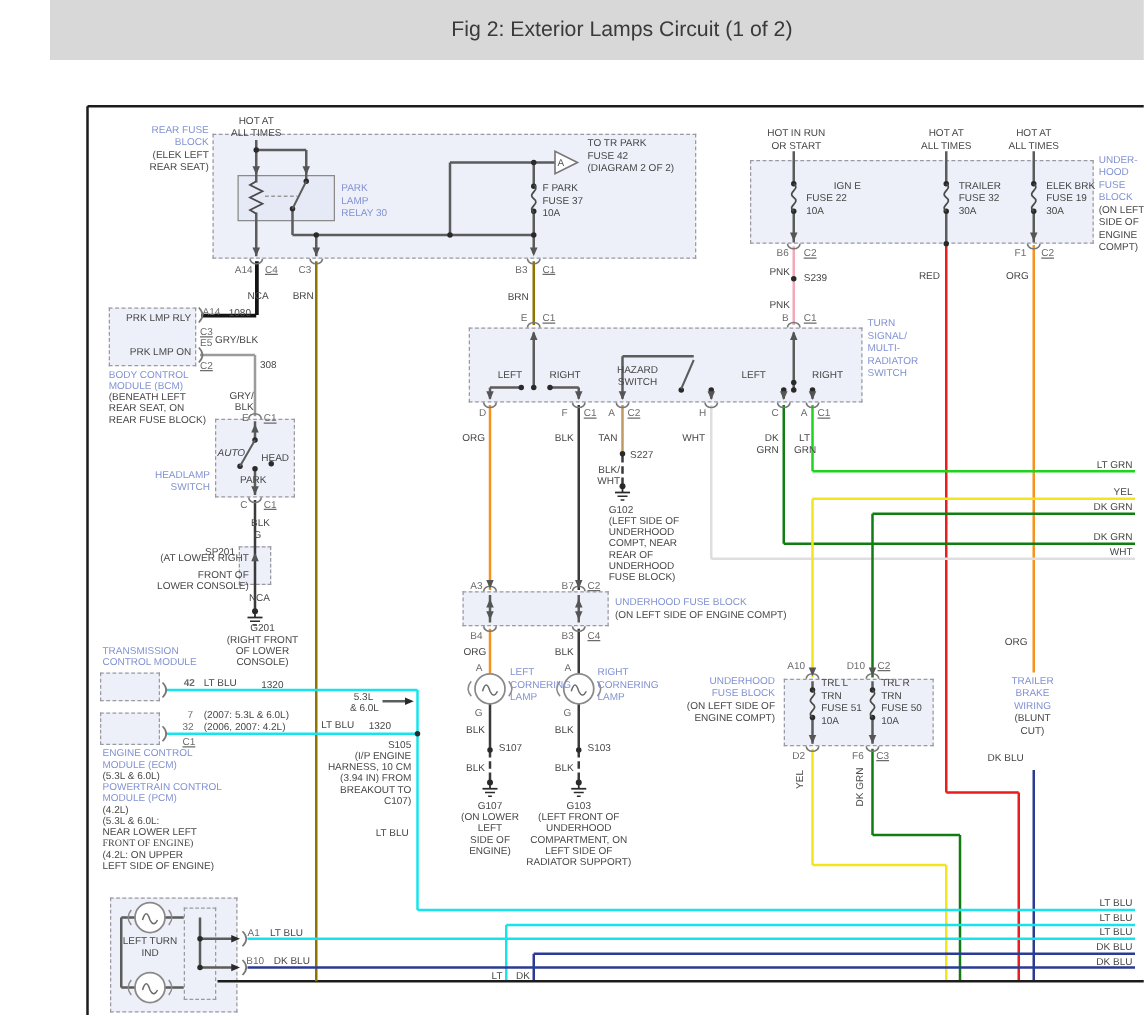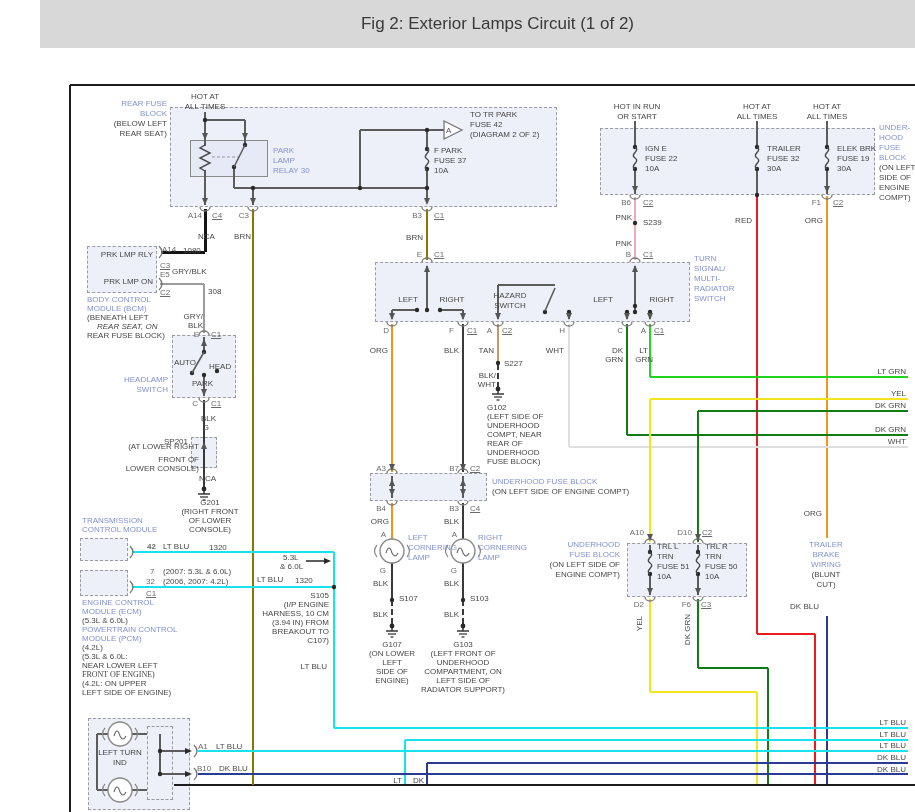--- a/index.html
+++ b/index.html
@@ -307,21 +307,21 @@
         </g>
         <g>
           <polygon points="404,121 404,139 422,130" stroke="#777" fill="#ffffff" stroke-width="1.3"></polygon>
           <text x="406" y="133" font-size="8" font-family="Liberation Sans, sans-serif" fill="#555">A</text>
         </g>
       </svg>
       <div class="lb c" style="left: 165px; top: 92px; color: rgb(71, 71, 71);">HOT AT</div>
       <div class="lb c" style="left: 165px; top: 102px; color: rgb(71, 71, 71);">ALL TIMES</div>
       <div class="lb r" style="left: 127px; top: 99px; color: rgb(130, 146, 210);">REAR FUSE</div>
       <div class="lb r" style="left: 127px; top: 109px; color: rgb(130, 146, 210);">BLOCK</div>
-      <div class="lb r" style="left: 127px; top: 119px; color: rgb(71, 71, 71);">(BELOW LEFT</div>
+      <div class="lb r" style="left: 127px; top: 119px; color: rgb(71, 71, 71);">(ELEK LEFT</div>
       <div class="lb r" style="left: 127px; top: 129px; color: rgb(71, 71, 71);">REAR SEAT)</div>
       <div class="lb l" style="left: 233px; top: 146px; color: rgb(130, 146, 210);">PARK</div>
       <div class="lb l" style="left: 233px; top: 156px; color: rgb(130, 146, 210);">LAMP</div>
       <div class="lb l" style="left: 233px; top: 166px; color: rgb(130, 146, 210);">RELAY 30</div>
       <div class="lb r" style="left: 162px; top: 211px; color: rgb(107, 107, 107);">A14</div>
       <div class="lb l u" style="left: 172px; top: 211px; color: rgb(107, 107, 107);">C4</div>
       <div class="lb r" style="left: 209px; top: 211px; color: rgb(107, 107, 107);">C3</div>
       <div class="lb l" style="left: 158px; top: 232px; color: rgb(71, 71, 71);">NCA</div>
       <div class="lb r" style="left: 211px; top: 232px; color: rgb(71, 71, 71);">BRN</div>
       <div class="lb l" style="left: 122px; top: 245px; color: rgb(107, 107, 107);">A14</div>
@@ -329,27 +329,27 @@
       <div class="lb r" style="left: 113px; top: 250px; color: rgb(71, 71, 71);">PRK LMP RLY</div>
       <div class="lb l u" style="left: 120px; top: 261px; color: rgb(107, 107, 107);">C3</div>
       <div class="lb l" style="left: 120px; top: 270px; color: rgb(107, 107, 107);">E5</div>
       <div class="lb l" style="left: 132px; top: 267px; color: rgb(71, 71, 71);">GRY/BLK</div>
       <div class="lb r" style="left: 113px; top: 277px; color: rgb(71, 71, 71);">PRK LMP ON</div>
       <div class="lb l u" style="left: 120px; top: 288px; color: rgb(107, 107, 107);">C2</div>
       <div class="lb l" style="left: 168px; top: 287px; color: rgb(71, 71, 71);">308</div>
       <div class="lb l" style="left: 47px; top: 295px; color: rgb(130, 146, 210);">BODY CONTROL</div>
       <div class="lb l" style="left: 47px; top: 304px; color: rgb(130, 146, 210);">MODULE (BCM)</div>
       <div class="lb l" style="left: 47px; top: 313px; color: rgb(71, 71, 71);">(BENEATH LEFT</div>
-      <div class="lb l" style="left: 57px; top: 322px; color: rgb(71, 71, 71); font-style: italic;">REAR SEAT, ON</div>
+      <div class="lb l" style="left: 47px; top: 322px; color: rgb(71, 71, 71);">REAR SEAT, ON</div>
       <div class="lb l" style="left: 47px; top: 331px; color: rgb(71, 71, 71);">REAR FUSE BLOCK)</div>
       <div class="lb r" style="left: 163px; top: 312px; color: rgb(71, 71, 71);">GRY/</div>
       <div class="lb r" style="left: 163px; top: 321px; color: rgb(71, 71, 71);">BLK</div>
       <div class="lb r" style="left: 159px; top: 330px; color: rgb(107, 107, 107);">E</div>
       <div class="lb l u" style="left: 171px; top: 330px; color: rgb(107, 107, 107);">C1</div>
-      <div class="lb l" style="left: 134px; top: 358px; color: rgb(71, 71, 71);">AUTO</div>
+      <div class="lb l" style="left: 134px; top: 358px; color: rgb(71, 71, 71); font-style: italic;">AUTO</div>
       <div class="lb l" style="left: 169px; top: 362px; color: rgb(71, 71, 71);">HEAD</div>
       <div class="lb l" style="left: 152px; top: 379px; color: rgb(71, 71, 71);">PARK</div>
       <div class="lb r" style="left: 128px; top: 375px; color: rgb(130, 146, 210);">HEADLAMP</div>
       <div class="lb r" style="left: 128px; top: 385px; color: rgb(130, 146, 210);">SWITCH</div>
       <div class="lb r" style="left: 158px; top: 399px; color: rgb(107, 107, 107);">C</div>
       <div class="lb l u" style="left: 171px; top: 399px; color: rgb(107, 107, 107);">C1</div>
       <div class="lb r" style="left: 176px; top: 414px; color: rgb(71, 71, 71);">BLK</div>
       <div class="lb r" style="left: 169px; top: 423px; color: rgb(71, 71, 71);">G</div>
       <div class="lb r" style="left: 148px; top: 437px; color: rgb(71, 71, 71);">SP201</div>
       <div class="lb r" style="left: 159px; top: 442px; color: rgb(71, 71, 71);">(AT LOWER RIGHT</div>
@@ -370,21 +370,21 @@
       <div class="lb l u" style="left: 394px; top: 211px; color: rgb(107, 107, 107);">C1</div>
       <div class="lb r" style="left: 383px; top: 233px; color: rgb(71, 71, 71);">BRN</div>
       <div class="lb r" style="left: 382px; top: 250px; color: rgb(107, 107, 107);">E</div>
       <div class="lb l u" style="left: 394px; top: 250px; color: rgb(107, 107, 107);">C1</div>
       <div class="lb c" style="left: 597px; top: 102px; color: rgb(71, 71, 71);">HOT IN RUN</div>
       <div class="lb c" style="left: 597px; top: 112px; color: rgb(71, 71, 71);">OR START</div>
       <div class="lb c" style="left: 717px; top: 102px; color: rgb(71, 71, 71);">HOT AT</div>
       <div class="lb c" style="left: 717px; top: 112px; color: rgb(71, 71, 71);">ALL TIMES</div>
       <div class="lb c" style="left: 787px; top: 102px; color: rgb(71, 71, 71);">HOT AT</div>
       <div class="lb c" style="left: 787px; top: 112px; color: rgb(71, 71, 71);">ALL TIMES</div>
-      <div class="lb l" style="left: 605px; top: 144px; color: rgb(71, 71, 71);">IGN E</div>
+      <div class="lb l" style="left: 627px; top: 144px; color: rgb(71, 71, 71);">IGN E</div>
       <div class="lb l" style="left: 605px; top: 154px; color: rgb(71, 71, 71);">FUSE 22</div>
       <div class="lb l" style="left: 605px; top: 164px; color: rgb(71, 71, 71);">10A</div>
       <div class="lb l" style="left: 727px; top: 144px; color: rgb(71, 71, 71);">TRAILER</div>
       <div class="lb l" style="left: 727px; top: 154px; color: rgb(71, 71, 71);">FUSE 32</div>
       <div class="lb l" style="left: 727px; top: 164px; color: rgb(71, 71, 71);">30A</div>
       <div class="lb l" style="left: 797px; top: 144px; color: rgb(71, 71, 71);">ELEK BRK</div>
       <div class="lb l" style="left: 797px; top: 154px; color: rgb(71, 71, 71);">FUSE 19</div>
       <div class="lb l" style="left: 797px; top: 164px; color: rgb(71, 71, 71);">30A</div>
       <div class="lb l" style="left: 839px; top: 123px; color: rgb(130, 146, 210);">UNDER-</div>
       <div class="lb l" style="left: 839px; top: 133px; color: rgb(130, 146, 210);">HOOD</div>

